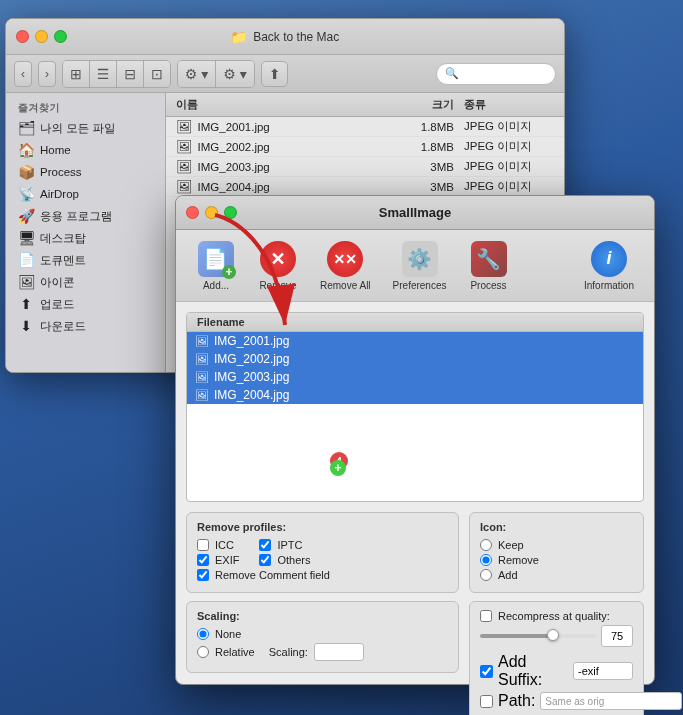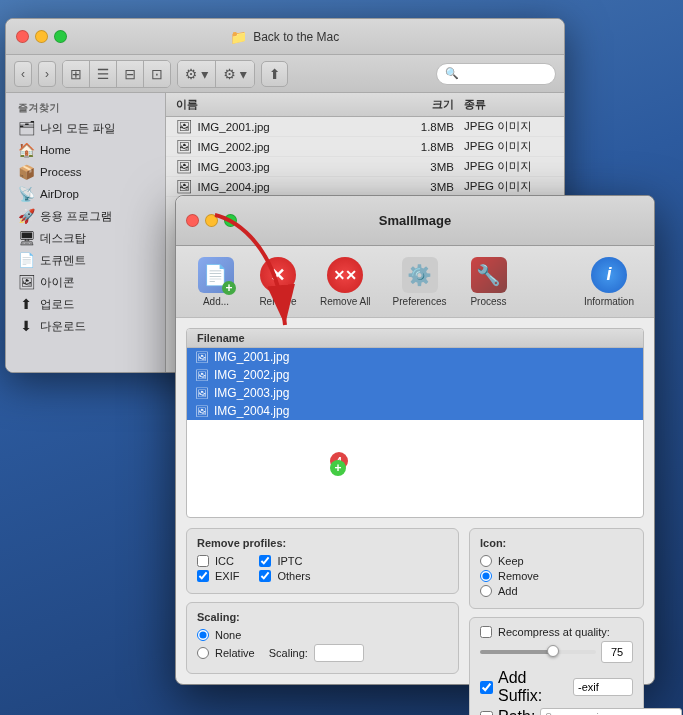--- a/index.html
+++ b/index.html
@@ -180,21 +180,21 @@
       width: 480px;
       height: 490px;
       background: #ececec;
       border-radius: 8px;
       box-shadow: 0 15px 50px rgba(0,0,0,0.6);
       border: 1px solid #888;
     }
     .si-titlebar {
       background: linear-gradient(180deg, #d8d8d8 0%, #c5c5c5 100%);
       border-radius: 8px 8px 0 0;
-      height: 50px;
+      height: 34px;
       display: flex;
       align-items: center;
       padding: 0 10px;
       border-bottom: 1px solid #999;
       position: relative;
     }
     .si-title {
       position: absolute;
       left: 50%;
       transform: translateX(-50%);
@@ -718,20 +718,24 @@
             <div class="option-row">
               <input type="checkbox" checked="" style="">
               <span>IPTC</span>
             </div>
             <div class="option-row">
               <input type="checkbox" checked="" style="">
               <span>Others</span>
             </div>
           </div>
         </div>
+        <div class="option-row">
+          <input type="checkbox" checked="" style="">
+          <span>Remove Comment field</span>
+        </div>
       </div>
 
       <div class="scaling-group">
         <div class="option-group-title">Scaling:</div>
         <div class="option-row">
           <input type="radio" name="scaling" checked="" style="">
           <span>None</span>
         </div>
         <div class="option-row">
           <input type="radio" name="scaling" style="">

